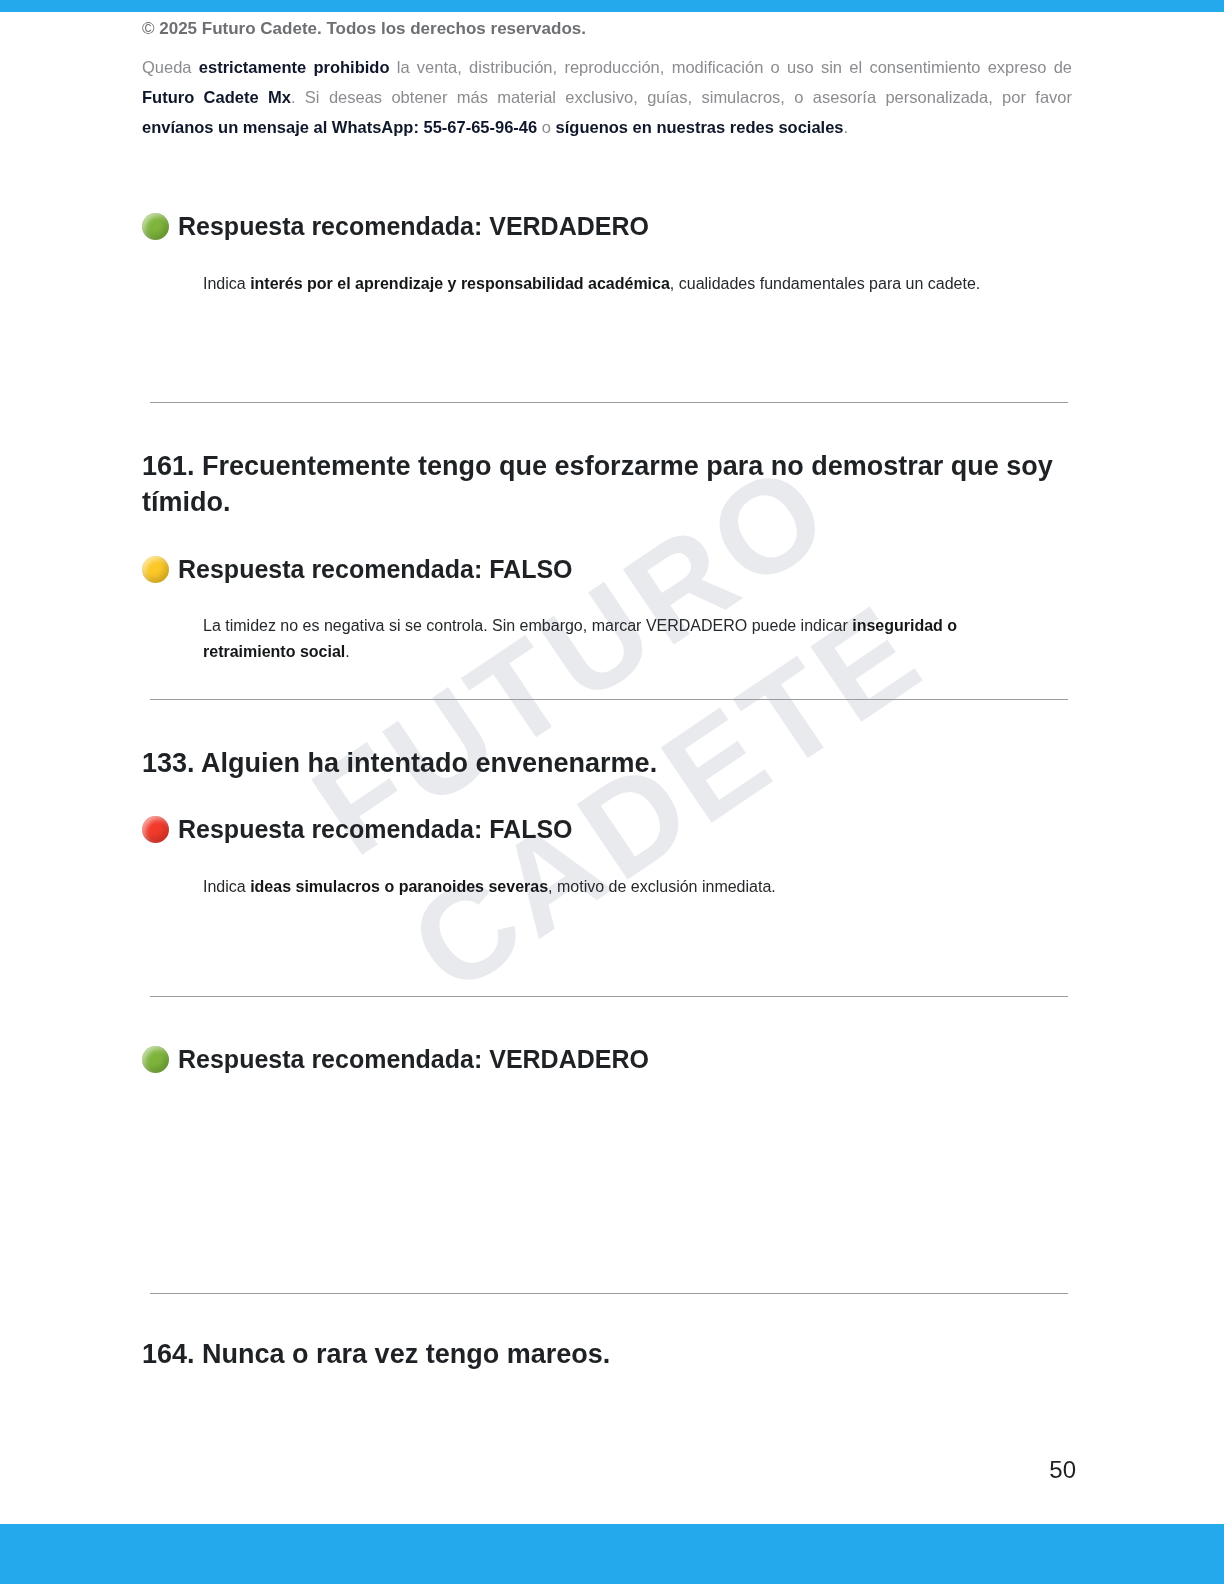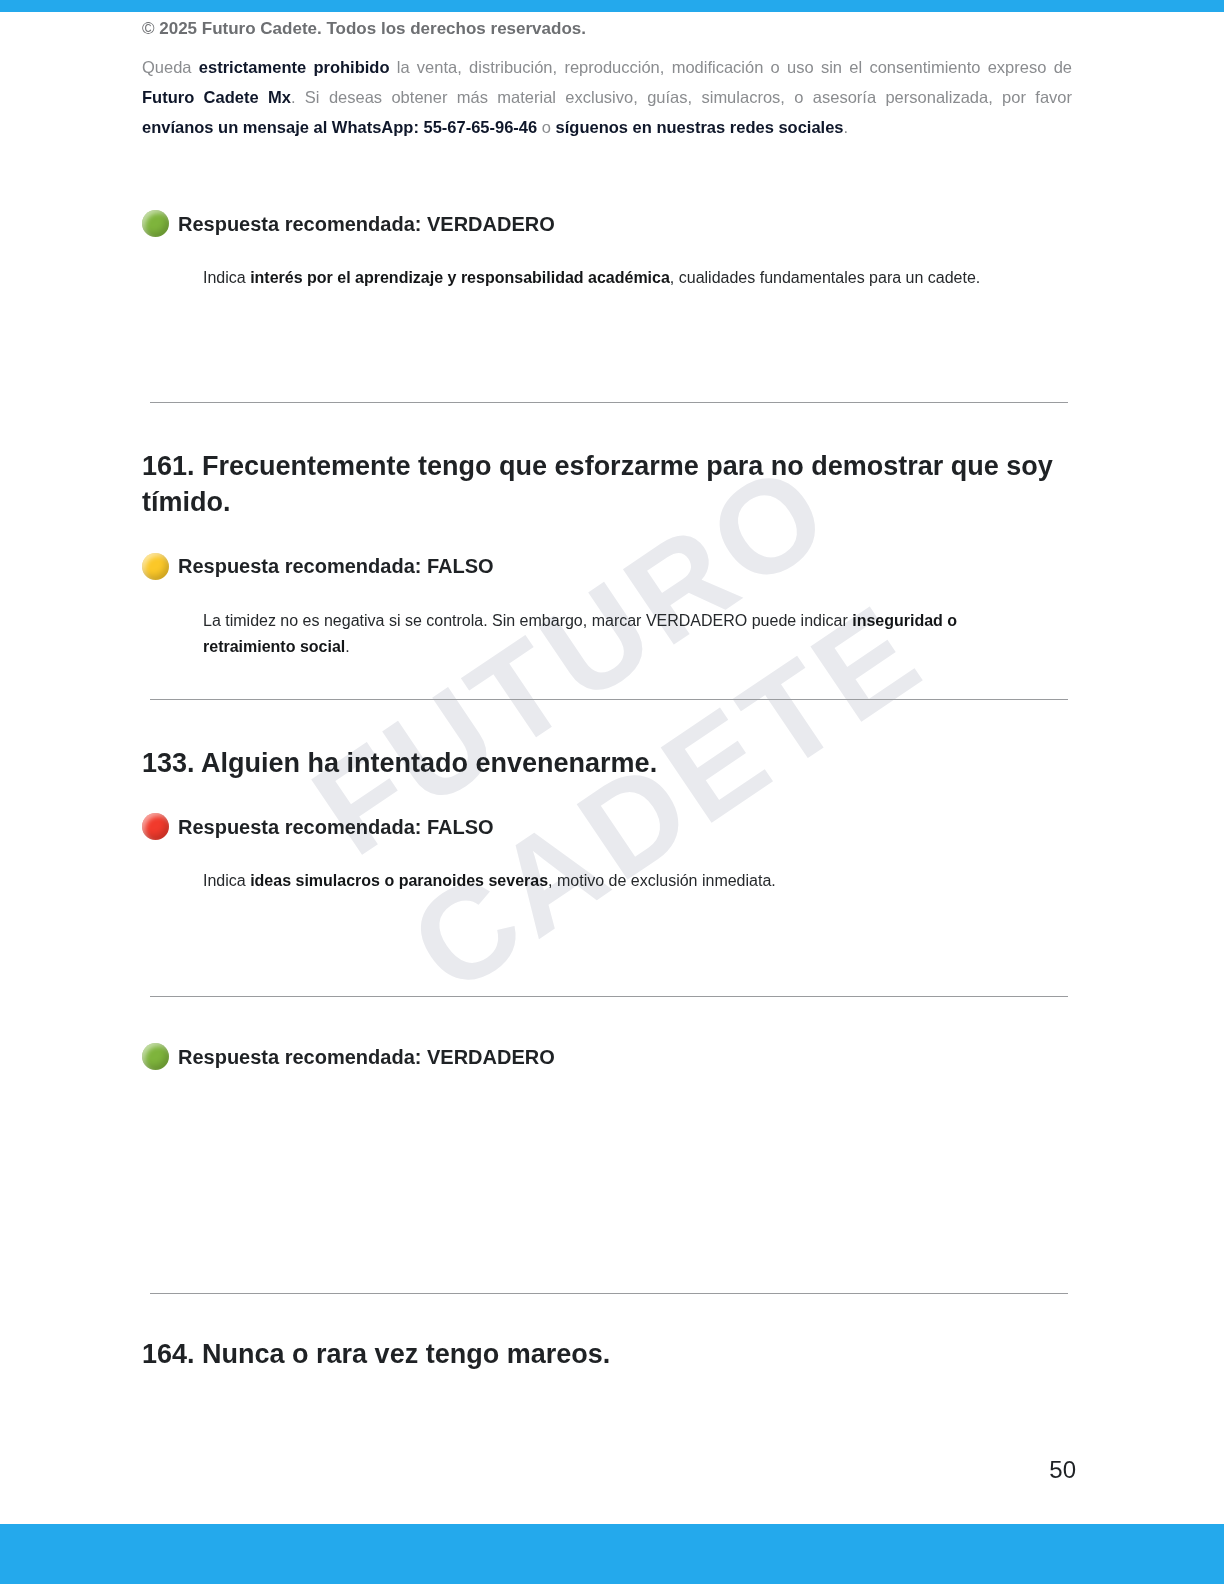--- a/index.html
+++ b/index.html
@@ -115,21 +115,21 @@
   .dot {
     width: 27px;
     height: 27px;
     border-radius: 50%;
     flex: 0 0 27px;
     margin-right: 9px;
     box-shadow: inset -3px -4px 6px rgba(0,0,0,0.18),
                 inset 3px 3px 5px rgba(255,255,255,0.55);
   }
   .answer-label {
-    font-size: 20px;
+    font-size: 25px;
     font-weight: bold;
     color: #1f2225;
     line-height: 1.3;
   }
   .explain {
     margin: 0 0 0 61px;
     font-size: 16px;
     color: #26292c;
     line-height: 1.62;
     max-width: 800px;

